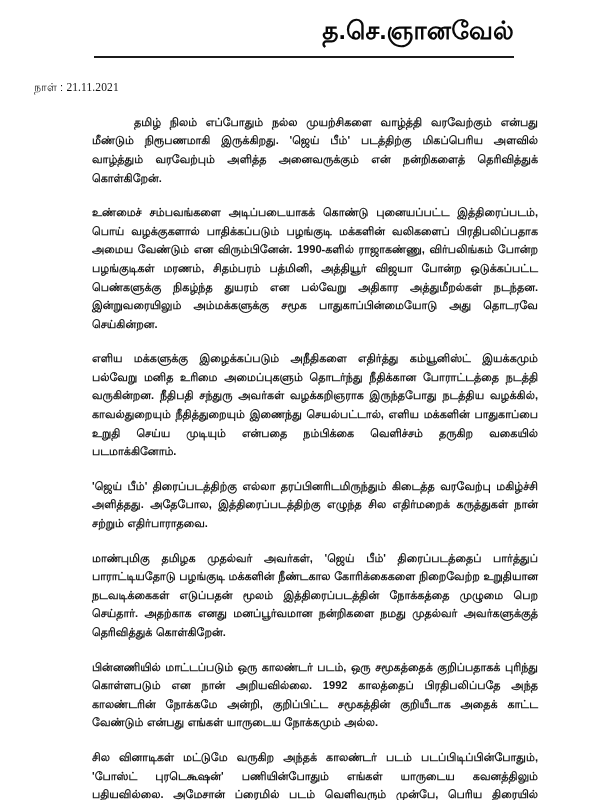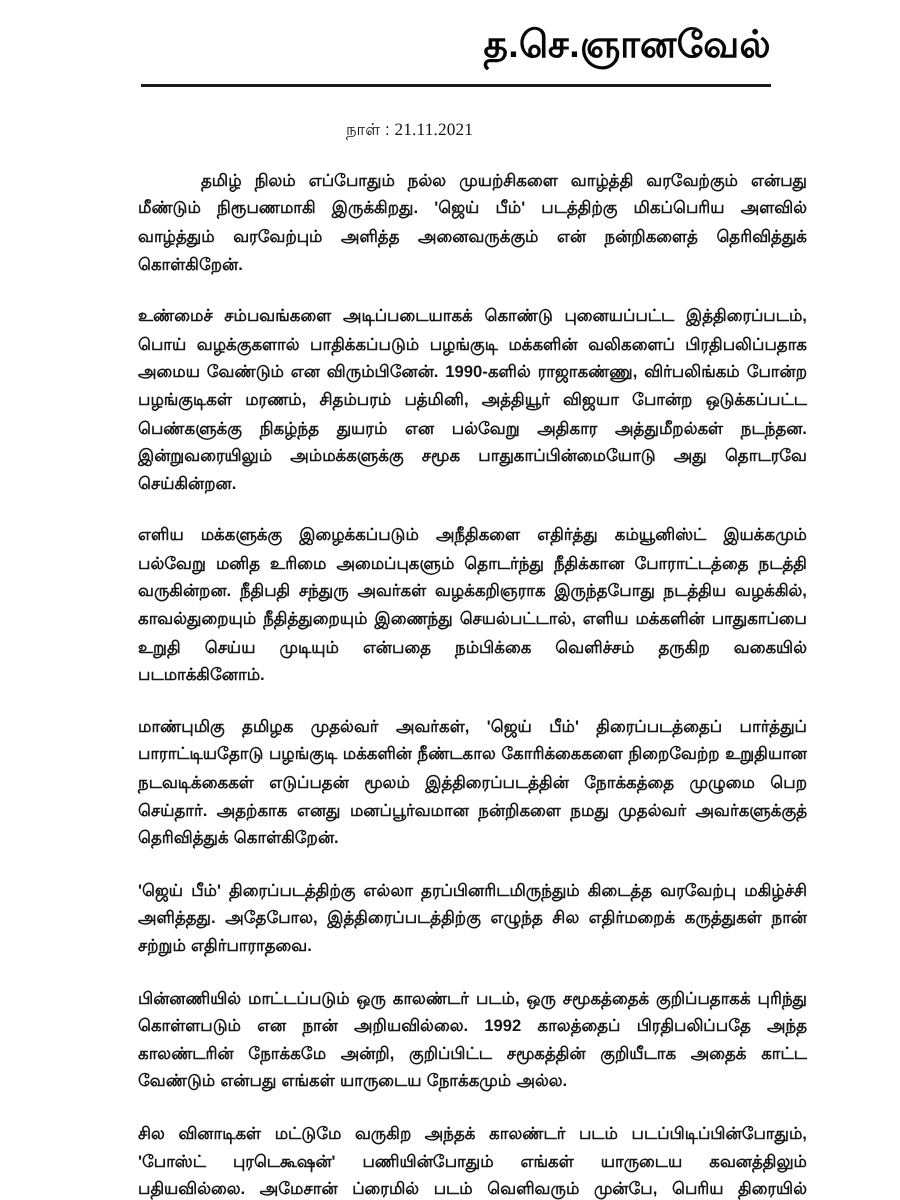--- a/index.html
+++ b/index.html
@@ -55,21 +55,21 @@
 
   .rule {
     height: 0;
     border: 0;
     border-top: 2.2px solid #1b1b1b;
     margin: 0 52px 0 60px;
   }
 
   
   .date-line {
-    text-align: center;
+    text-align: left;
     padding: 0 54px 0 0;
     margin-top: 23px;
     font-family: "Liberation Serif", "DejaVu Serif", serif;
     font-size: 11.5px;
     color: #141414;
     letter-spacing: 0.1px;
     white-space: nowrap;
   }
 
   .date-label {
@@ -122,19 +122,19 @@
   </div>
 
   <div class="date-line">
     <span class="date-label">நாள்</span><span class="date-label"> : </span><span class="date-value">21.11.2021</span>
   </div>
 
   <div class="body-copy">
     <p class="para indented">தமிழ் நிலம் எப்போதும் நல்ல முயற்சிகளை வாழ்த்தி வரவேற்கும் என்பது மீண்டும் நிரூபணமாகி இருக்கிறது.  'ஜெய் பீம்' படத்திற்கு மிகப்பெரிய அளவில் வாழ்த்தும் வரவேற்பும் அளித்த அனைவருக்கும் என் நன்றிகளைத் தெரிவித்துக் கொள்கிறேன்.</p>
     <p class="para">உண்மைச் சம்பவங்களை அடிப்படையாகக் கொண்டு புனையப்பட்ட இத்திரைப்படம், பொய் வழக்குகளால் பாதிக்கப்படும் பழங்குடி மக்களின் வலிகளைப் பிரதிபலிப்பதாக அமைய வேண்டும் என விரும்பினேன். 1990-களில் ராஜாகண்ணு, விர்பலிங்கம் போன்ற பழங்குடிகள் மரணம், சிதம்பரம் பத்மினி, அத்தியூர் விஜயா போன்ற ஒடுக்கப்பட்ட பெண்களுக்கு நிகழ்ந்த துயரம் என பல்வேறு அதிகார அத்துமீறல்கள் நடந்தன. இன்றுவரையிலும் அம்மக்களுக்கு சமூக பாதுகாப்பின்மையோடு அது தொடரவே செய்கின்றன.</p>
     <p class="para">எளிய மக்களுக்கு இழைக்கப்படும் அநீதிகளை எதிர்த்து கம்யூனிஸ்ட் இயக்கமும் பல்வேறு மனித உரிமை அமைப்புகளும் தொடர்ந்து நீதிக்கான போராட்டத்தை நடத்தி வருகின்றன.  நீதிபதி சந்துரு அவர்கள் வழக்கறிஞராக இருந்தபோது நடத்திய வழக்கில், காவல்துறையும் நீதித்துறையும் இணைந்து செயல்பட்டால், எளிய மக்களின் பாதுகாப்பை உறுதி செய்ய முடியும் என்பதை நம்பிக்கை வெளிச்சம் தருகிற வகையில் படமாக்கினோம்.</p>
+    <p class="para">'ஜெய் பீம்' திரைப்படத்திற்கு எல்லா தரப்பினரிடமிருந்தும் கிடைத்த வரவேற்பு மகிழ்ச்சி அளித்தது. அதேபோல, இத்திரைப்படத்திற்கு எழுந்த சில எதிர்மறைக் கருத்துகள் நான் சற்றும் எதிர்பாராதவை.</p>
     <p class="para">மாண்புமிகு தமிழக முதல்வர் அவர்கள், 'ஜெய் பீம்' திரைப்படத்தைப் பார்த்துப் பாராட்டியதோடு பழங்குடி மக்களின் நீண்டகால கோரிக்கைகளை நிறைவேற்ற உறுதியான நடவடிக்கைகள் எடுப்பதன் மூலம் இத்திரைப்படத்தின் நோக்கத்தை முழுமை பெற செய்தார். அதற்காக எனது மனப்பூர்வமான நன்றிகளை நமது முதல்வர் அவர்களுக்குத் தெரிவித்துக் கொள்கிறேன்.</p>
-    <p class="para">'ஜெய் பீம்' திரைப்படத்திற்கு எல்லா தரப்பினரிடமிருந்தும் கிடைத்த வரவேற்பு மகிழ்ச்சி அளித்தது. அதேபோல, இத்திரைப்படத்திற்கு எழுந்த சில எதிர்மறைக் கருத்துகள் நான் சற்றும் எதிர்பாராதவை.</p>
     <p class="para">பின்னணியில் மாட்டப்படும் ஒரு காலண்டர் படம், ஒரு சமூகத்தைக் குறிப்பதாகக் புரிந்து கொள்ளபடும் என நான் அறியவில்லை.  1992 காலத்தைப் பிரதிபலிப்பதே அந்த காலண்டரின் நோக்கமே அன்றி, குறிப்பிட்ட சமூகத்தின் குறியீடாக அதைக் காட்ட வேண்டும் என்பது எங்கள் யாருடைய நோக்கமும் அல்ல.</p>
     <p class="para">சில வினாடிகள் மட்டுமே வருகிற அந்தக் காலண்டர் படம் படப்பிடிப்பின்போதும், 'போஸ்ட் புரடெகூஷன்' பணியின்போதும் எங்கள்  யாருடைய கவனத்திலும் பதியவில்லை. அமேசான் ப்ரைமில் படம் வெளிவரும் முன்பே, பெரிய திரையில் பல்வேறு தரப்பினரும் திரைப்படத்தைப் பார்த்தனர். அப்போது கவனத்திற்கு வந்திருந்தாலும் கூட , படம் வெளிவரும் முன்பே அதை மாற்றி இருப்போம்.</p>
   </div>
 
 </div>
 
 </body></html>

